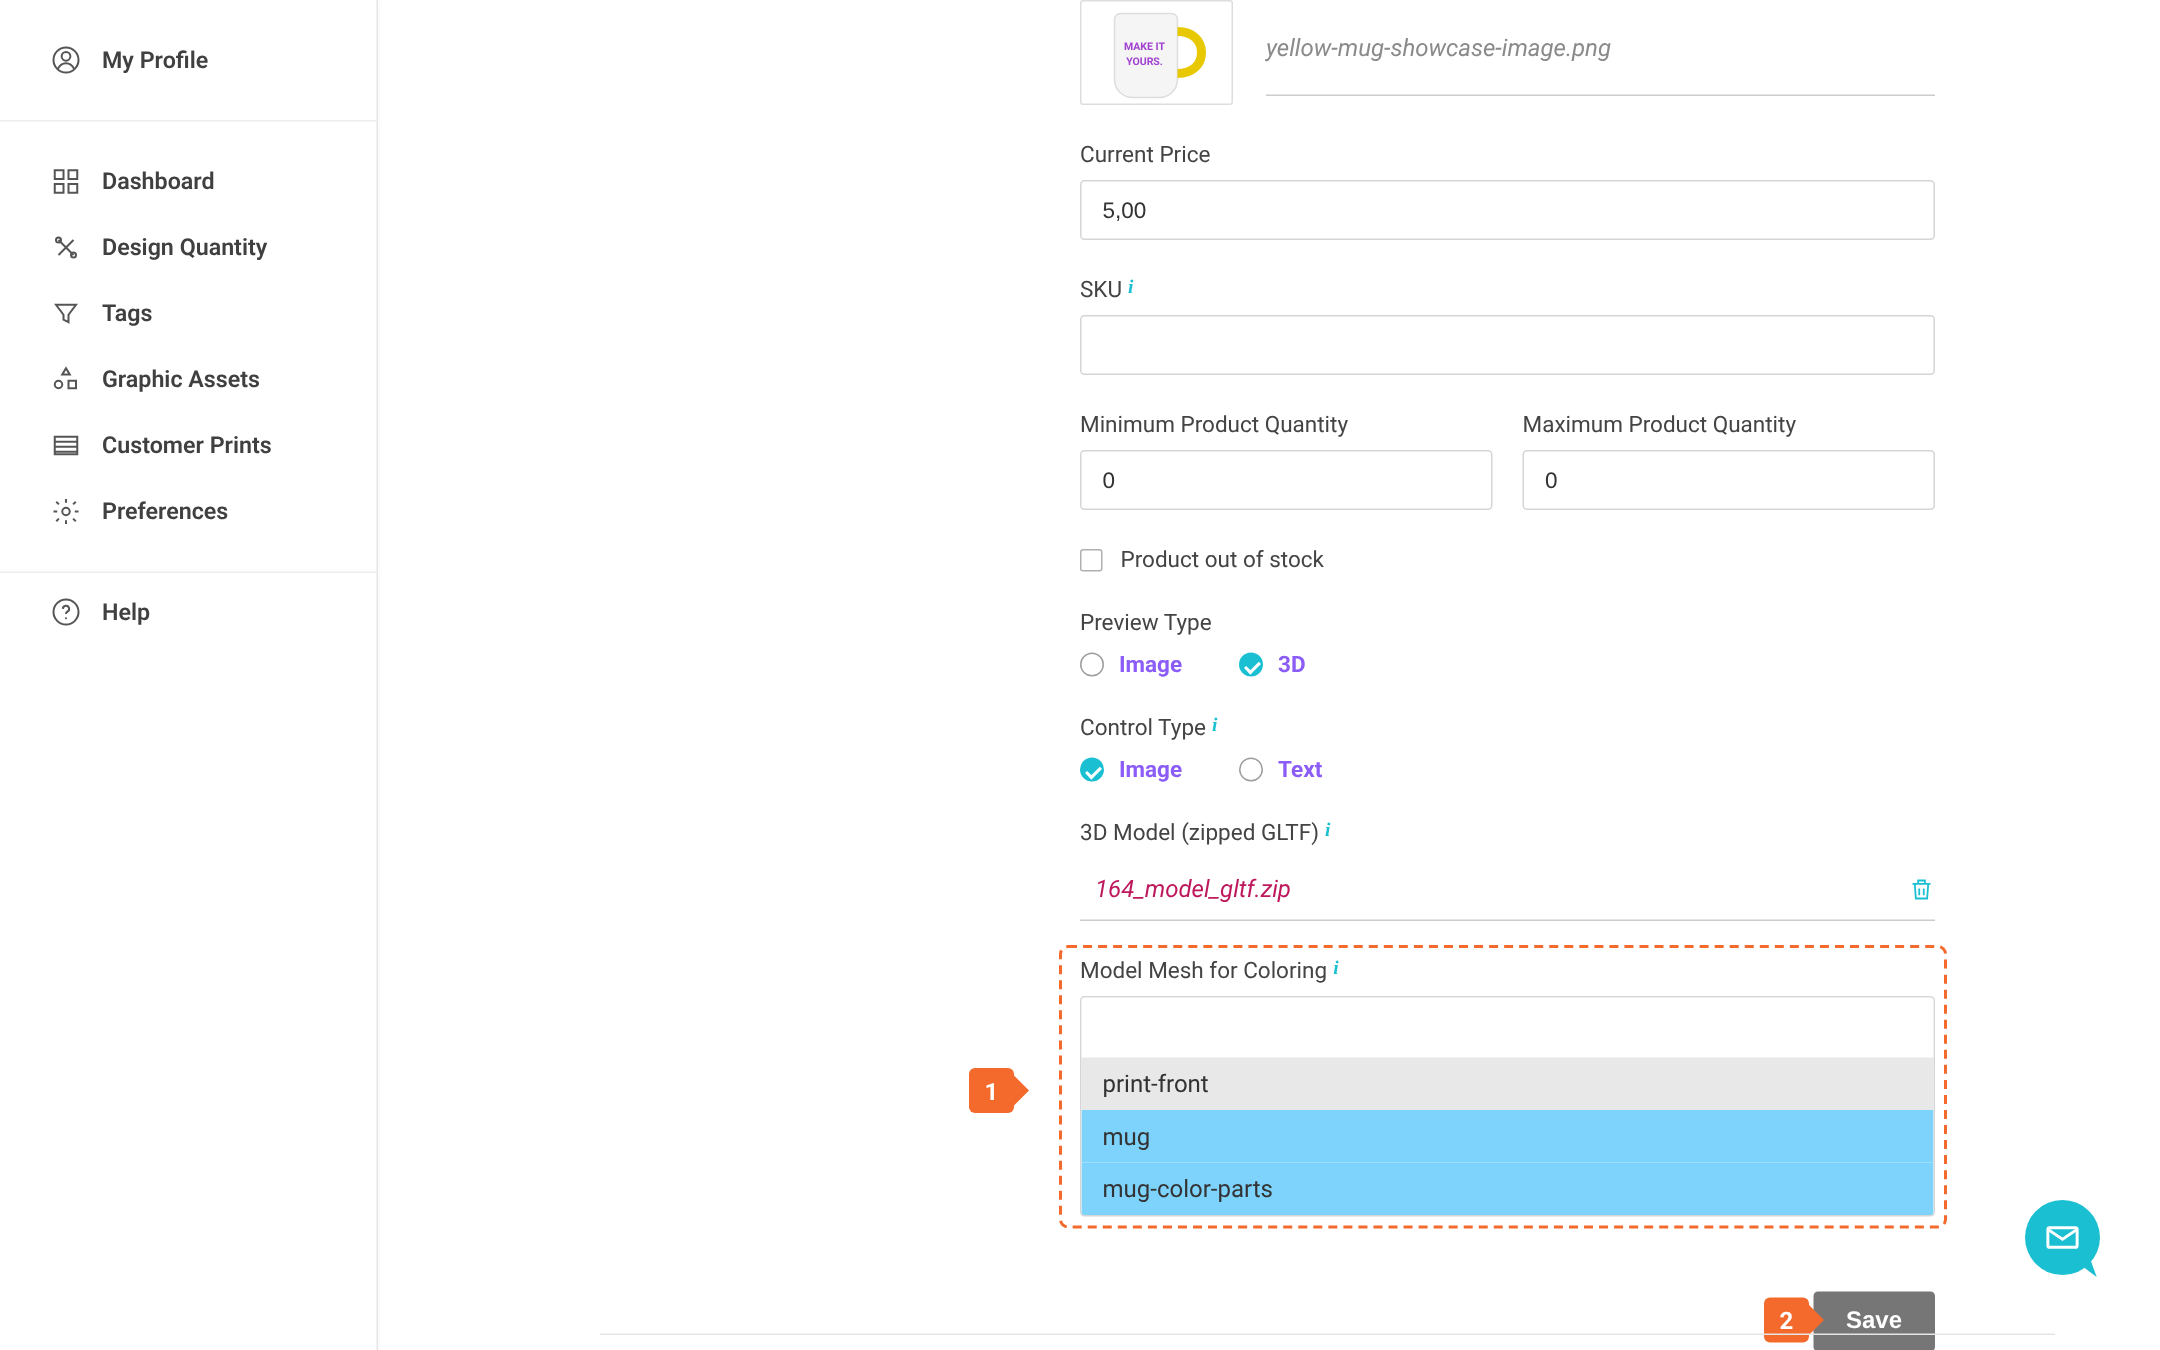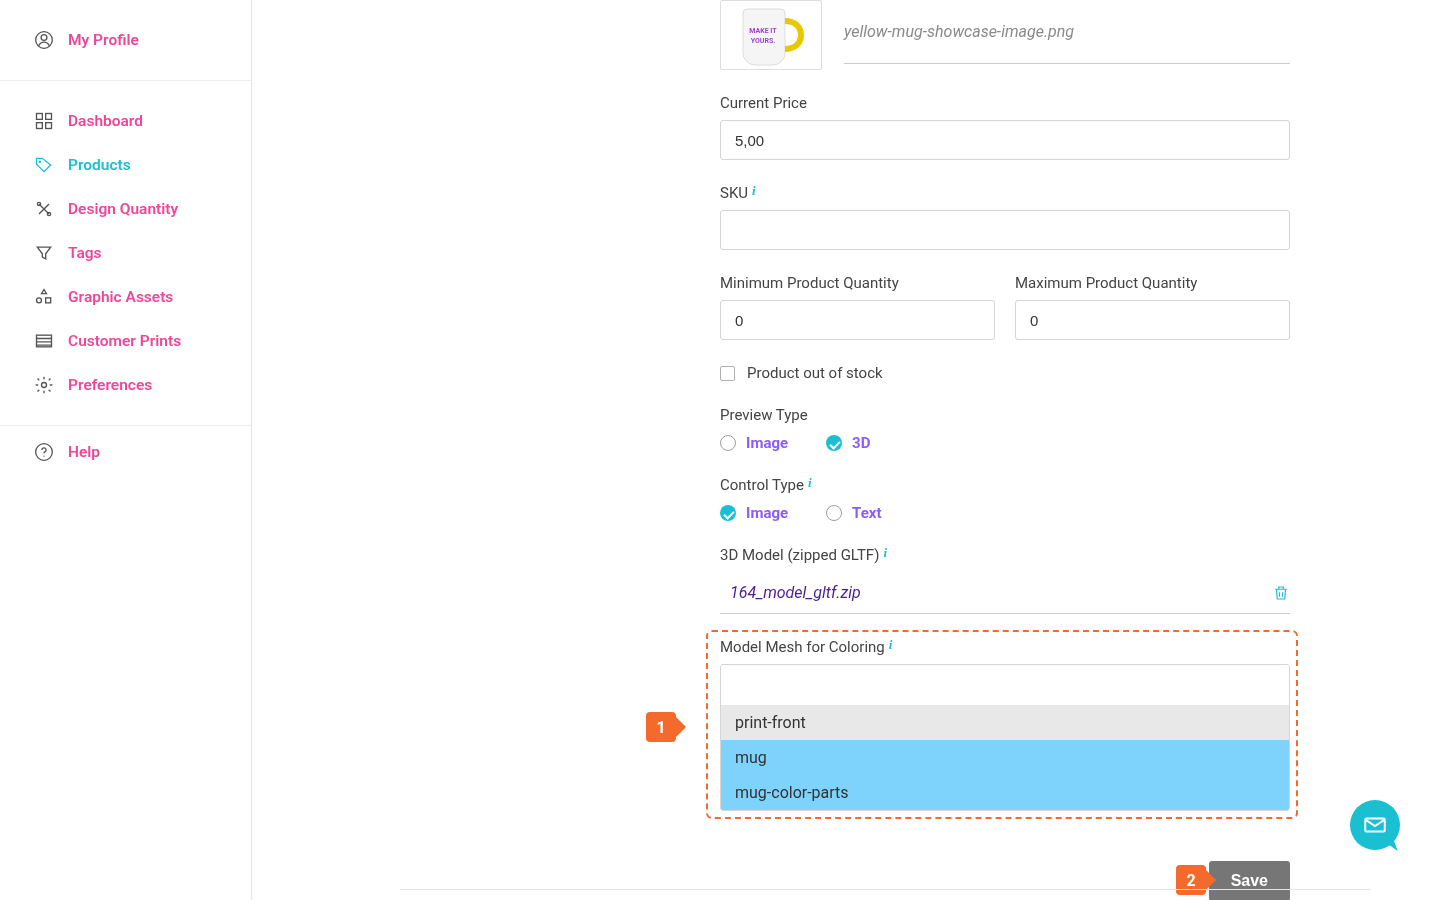--- a/index.html
+++ b/index.html
@@ -40,21 +40,21 @@
   border-bottom: 1px solid #eee;
   padding: 18px 0;
 }
 .nav-item {
   display: flex;
   align-items: center;
   gap: 14px;
   padding: 12px 34px;
   font-size: 15.5px;
   font-weight: 600;
-  color: #ec4899;
+  color: #404040;
   cursor: pointer;
 }
 .nav-item.active { color: #1bbfd2; }
 .nav-item.active .nav-icon svg { stroke: #1bbfd2; }
 .nav-icon { width: 20px; height: 20px; display:flex; align-items:center; justify-content:center; }
 .nav-icon svg { width: 20px; height: 20px; stroke: #555; stroke-width: 1.6; fill: none; }
 .nav-item.help { padding-top: 16px; padding-bottom: 16px; }
 .form-area {
   position: absolute;
   left: 720px;
@@ -152,21 +152,21 @@
   position: relative; top:-3px;
   font-size: 13px;
 }
 .file-line {
   display:flex; align-items:center;
   border-bottom: 1px solid #ccc;
   height: 42px;
   padding-left: 10px;
 }
 .file-line .fname {
-  flex:1; color:#4c1d95; font-style: italic; font-size:16px;
+  flex:1; color:#be185d; font-style: italic; font-size:16px;
 }
 .trash-icon { width: 18px; height:18px; stroke:#1bbfd2; fill:none; stroke-width:1.6; }
 .mesh-box {
   margin-top: 24px;
   position: relative;
 }
 .callout-dash {
   position: absolute;
   border: 2px dashed #f36a2c;
   left: -14px;
@@ -300,29 +300,20 @@
       <span class="nav-icon">
           <svg viewBox="0 0 24 24">
             <rect x="3" y="3" width="7" height="7"></rect>
             <rect x="14" y="3" width="7" height="7"></rect>
             <rect x="3" y="14" width="7" height="7"></rect>
             <rect x="14" y="14" width="7" height="7"></rect>
           </svg>
         </span>
       <span>Dashboard</span>
     </div>
-    <div class="nav-item active">
-      <span class="nav-icon">
-          <svg viewBox="0 0 24 24">
-            <path d="M20 12l-8 8-9-9V4h7z"></path>
-            <circle cx="7" cy="8" r="1.5" fill="#1bbfd2" stroke="none"></circle>
-          </svg>
-        </span>
-      <span>Products</span>
-    </div>
     <div class="nav-item">
       <span class="nav-icon">
           <svg viewBox="0 0 24 24">
             <path d="M6 18L18 6"></path>
             <path d="M6 6l12 12"></path>
             <circle cx="6" cy="6" r="2"></circle>
             <circle cx="18" cy="18" r="2"></circle>
           </svg>
         </span>
       <span>Design Quantity</span>

